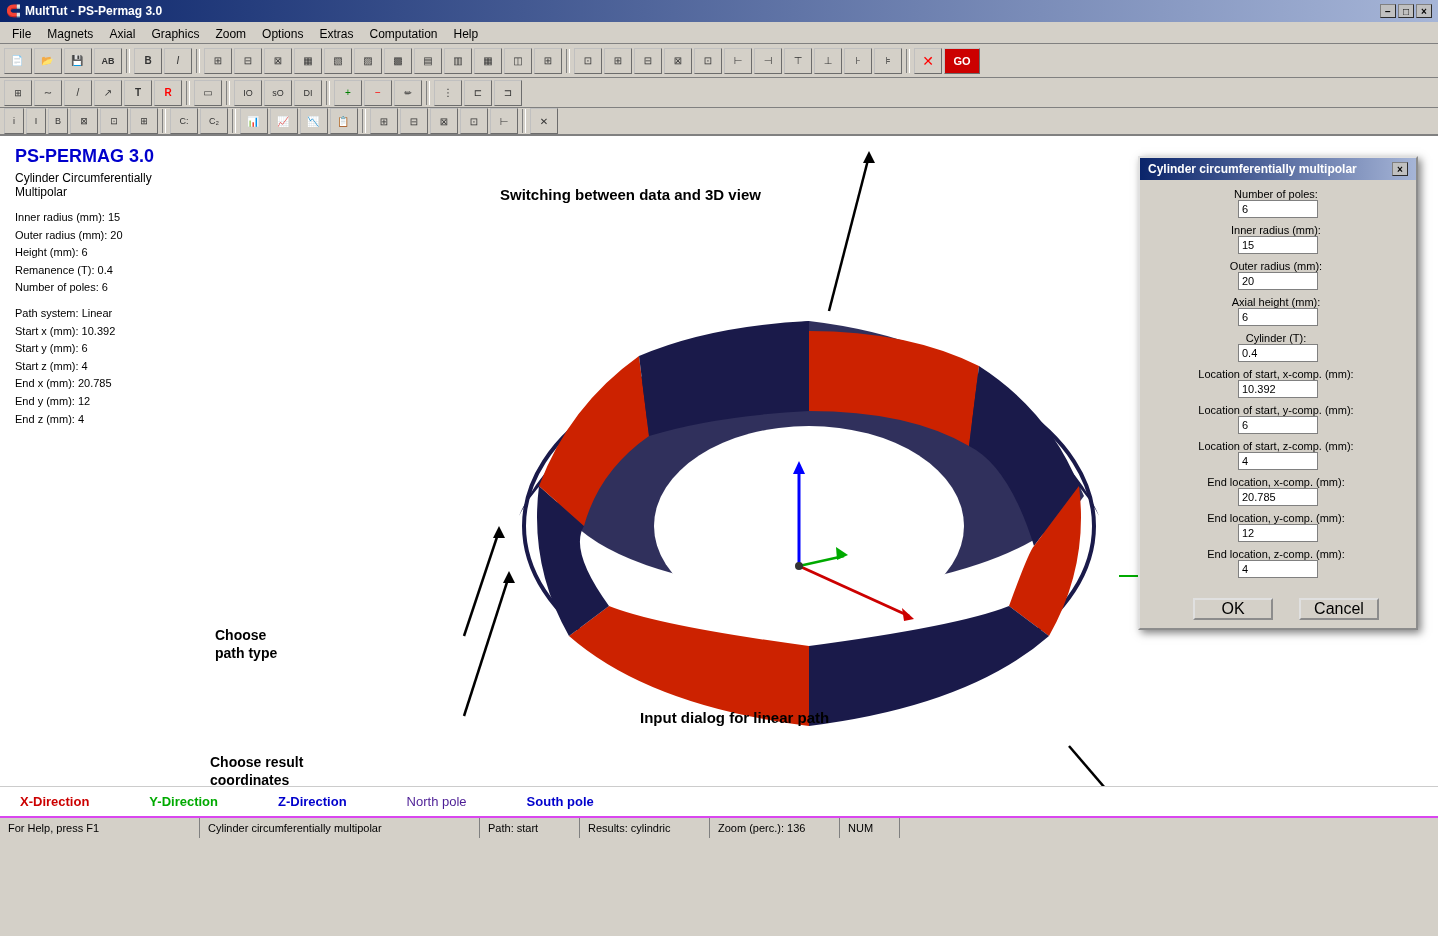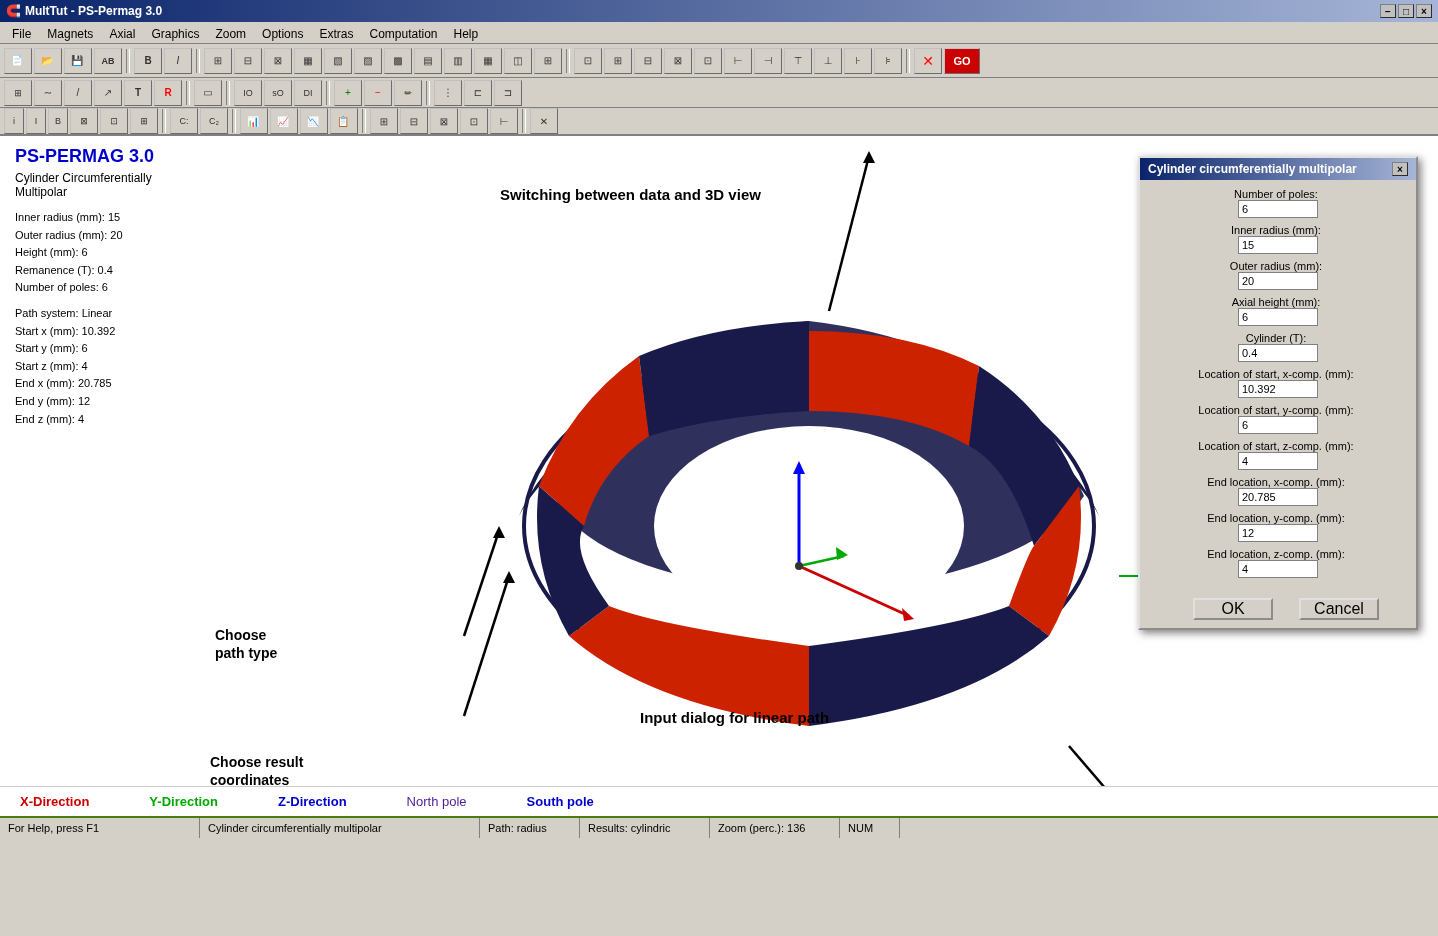--- a/index.html
+++ b/index.html
@@ -157,21 +157,21 @@
       padding: 0 20px;
       gap: 60px;
       font-size: 12px;
       font-weight: bold;
     }
 
     
     #status-bar {
       height: 22px;
       background: #d4d0c8;
-      border-top: 2px solid #4d7c0f;
+      border-top: 2px solid #d946ef;
       display: flex;
       align-items: center;
       font-size: 11px;
       color: black;
     }
     .status-segment {
       padding: 0 8px;
       height: 100%;
       display: flex;
       align-items: center;
@@ -530,17 +530,17 @@
       <span style="color: rgb(0, 170, 0); font-weight: bold; font-size: 13px;">Y-Direction</span>
       <span style="color: rgb(0, 0, 204); font-weight: bold; font-size: 13px;">Z-Direction</span>
       <span style="color: #4c1d95; font-weight: normal; font-size: 13px;">North pole</span>
       <span style="color: rgb(0, 0, 204); font-weight: bold; font-size: 13px;">South pole</span>
     </div>
 </div>
 
 <div id="status-bar">
   <div class="status-segment">For Help, press F1</div>
   <div class="status-segment" style="flex: 0 0 280px;">Cylinder circumferentially multipolar</div>
-  <div class="status-segment" style="flex: 0 0 100px;">Path: radius</div>
+  <div class="status-segment" style="flex: 0 0 100px;">Path: start</div>
   <div class="status-segment" style="flex: 0 0 130px;">Results: cylindric</div>
   <div class="status-segment" style="flex: 0 0 130px;">Zoom (perc.): 136</div>
   <div class="status-segment" style="flex: 0 0 60px;">NUM</div>
 </div>
 
 </body></html>

